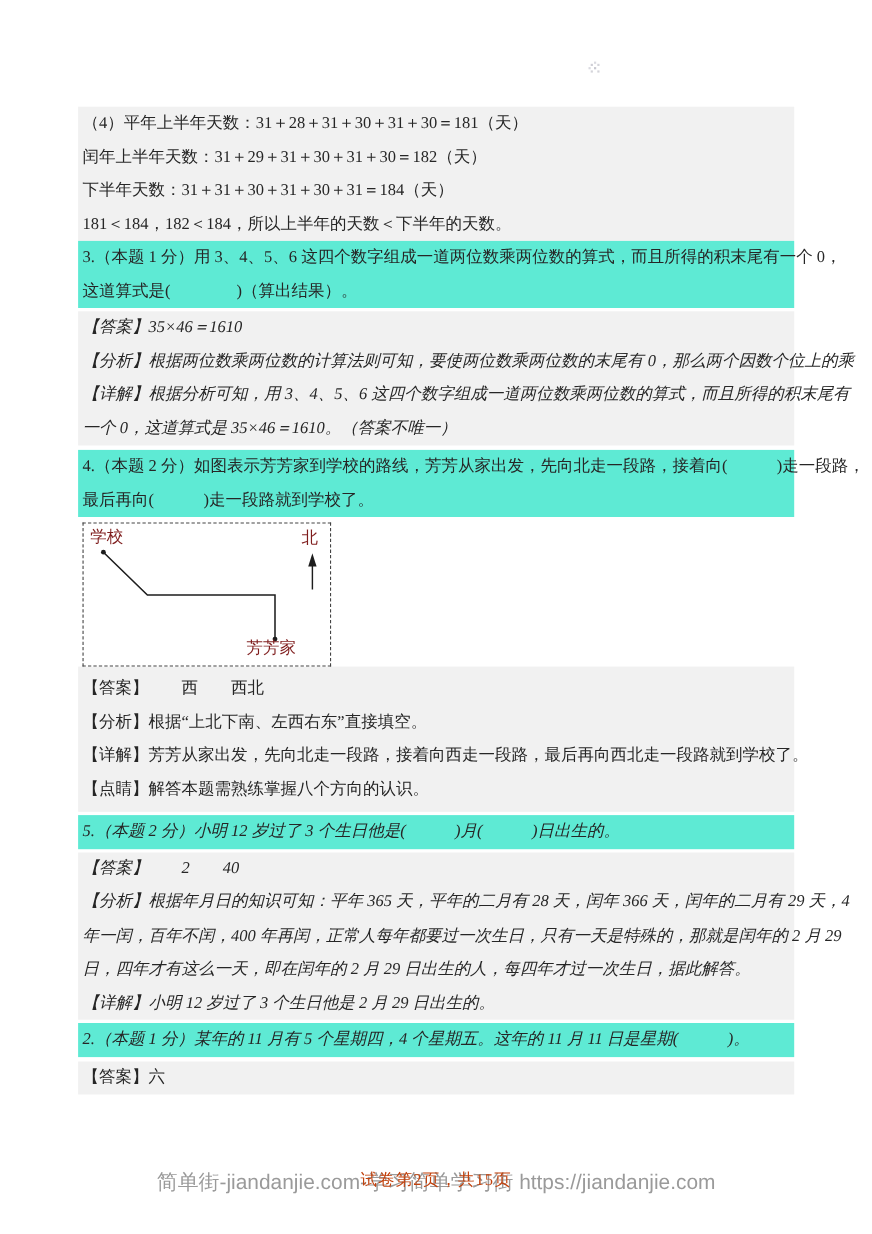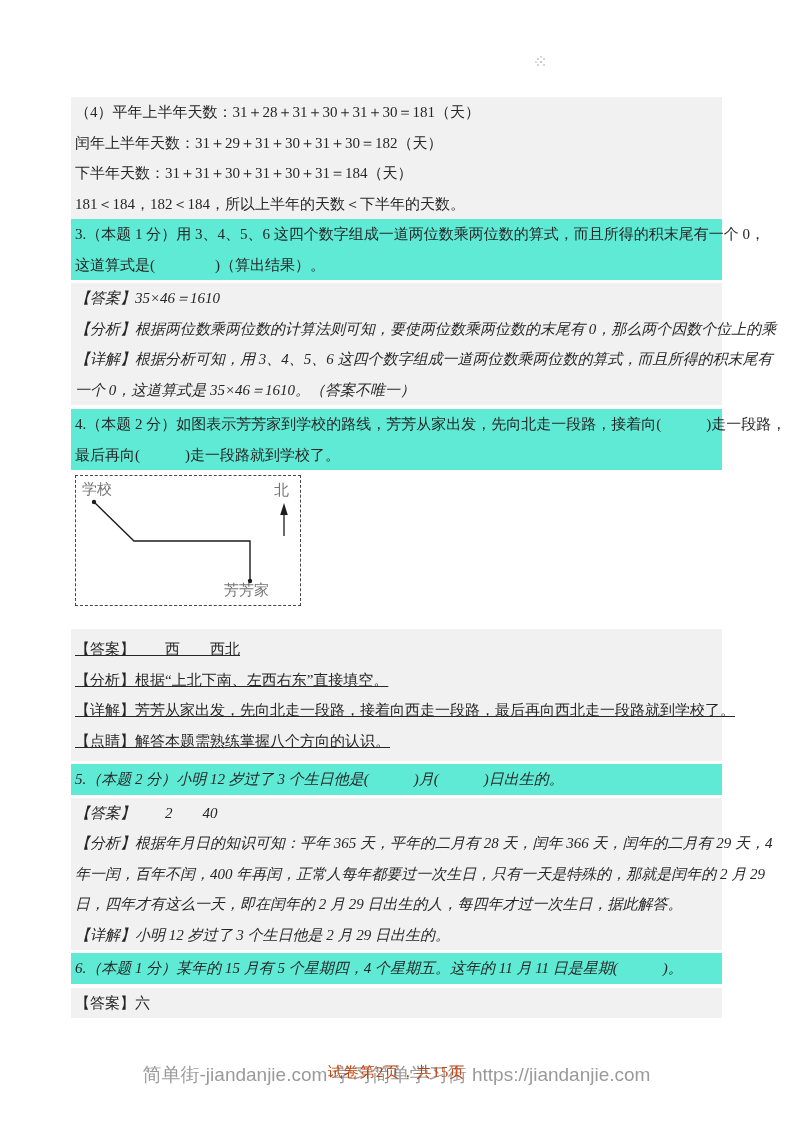--- a/index.html
+++ b/index.html
@@ -22,35 +22,35 @@
     line-height:30.5px;
     height:30.5px;
     padding-left:4px;
     white-space:nowrap;
   }
   .answer{background:#f1f1f1;}
   .answer.padded{padding:5px 0;}
   .question{background:#5eead4;}
   .mt3{margin-top:3px;font-style:italic;}
   .mt4{margin-top:4px;}
-  .mt7{margin-top:23px;text-decoration:underline;}
+  .mt7{margin-top:0;}
   
   .figure{
     position:relative;
     margin:5px 0 0 4px;
     width:224px;height:129px;
     border:1.5px dashed #444;
     background:#ffffff;
   }
   .figure svg{position:absolute;left:0;top:0;}
   .fig-label{
     position:absolute;
     line-height:17px;
     font-size:15px;
-    color:#737373;
+    color:#7f1d1d;
     white-space:nowrap;
   }
   .lbl-school{left:6px;top:5px;}
   .lbl-north{left:198px;top:6px;}
   .lbl-home{left:148px;top:106px;}
   
   .footer{
     position:absolute;
     left:0;top:1060px;
     width:793px;height:30px;
@@ -135,21 +135,21 @@
 
     <section class="block answer mt3">
       <div class="line">【答案】　　2　　40</div>
       <div class="line">【分析】根据年月日的知识可知：平年 365 天，平年的二月有 28 天，闰年 366 天，闰年的二月有 29 天，4</div>
       <div class="line">年一闰，百年不闰，400 年再闰，正常人每年都要过一次生日，只有一天是特殊的，那就是闰年的 2 月 29</div>
       <div class="line">日，四年才有这么一天，即在闰年的 2 月 29 日出生的人，每四年才过一次生日，据此解答。</div>
       <div class="line">【详解】小明 12 岁过了 3 个生日他是 2 月 29 日出生的。</div>
     </section>
 
     <section class="block question mt3">
-      <div class="line">6.（本题 1 分）某年的 15 月有 5 个星期四，4 个星期五。这年的 11 月 11 日是星期(　　　)。</div>
+      <div class="line">2.（本题 1 分）某年的 11 月有 5 个星期四，4 个星期五。这年的 11 月 11 日是星期(　　　)。</div>
     </section>
 
     <section class="block answer mt4">
       <div class="line">【答案】六</div>
     </section>
 
   </div>
 
   <footer class="footer">
     <div class="watermark">简单街-jiandanjie.com-学习简单学习街 https://jiandanjie.com</div>

